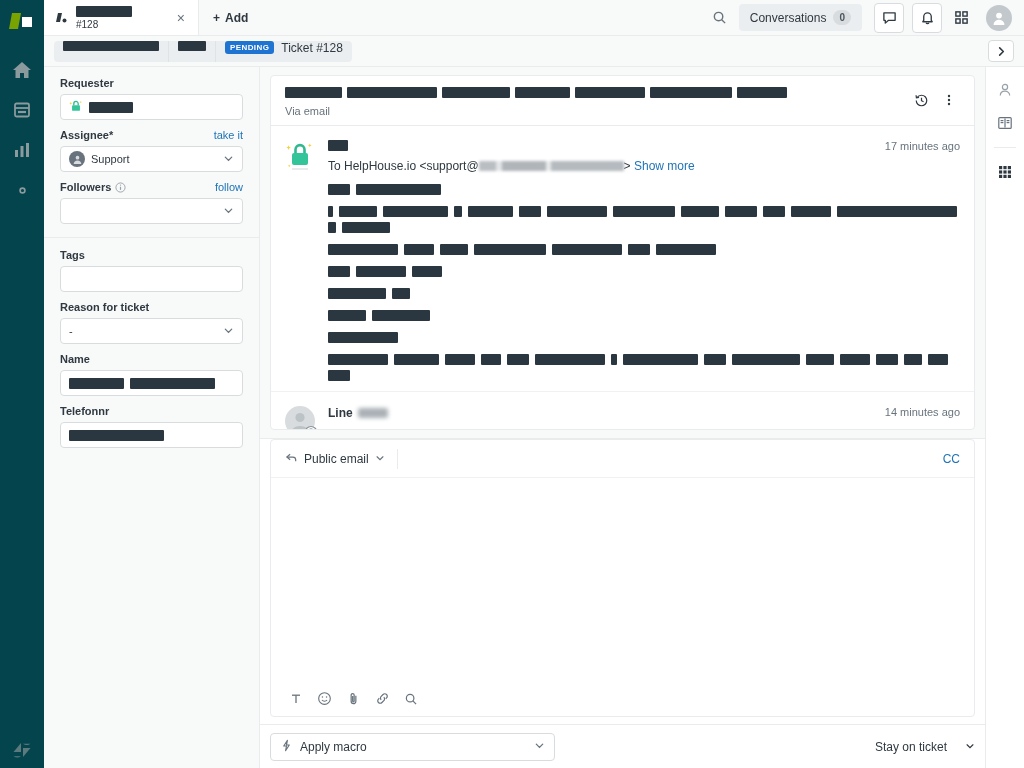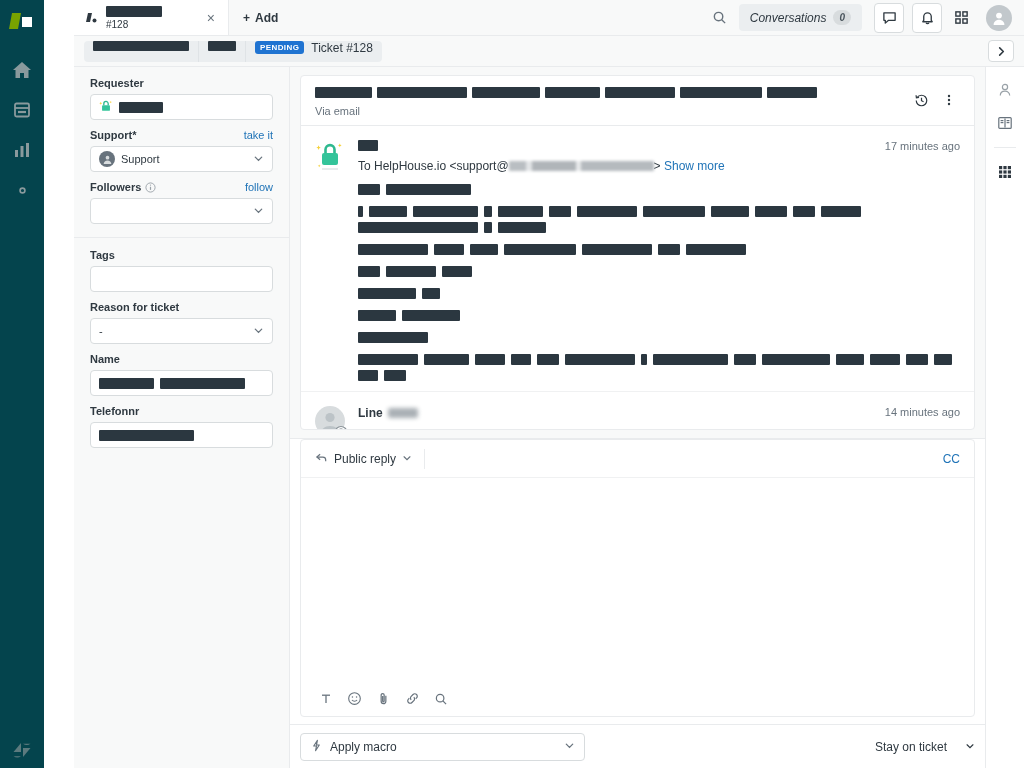--- a/index.html
+++ b/index.html
@@ -20,21 +20,21 @@
   .navrail .logo { margin-top: 10px; margin-bottom: 14px; }
   .nav-item {
     width: 40px; height: 40px; display: flex;
     align-items: center; justify-content: center;
     cursor: pointer;
   }
   .nav-bottom { position: absolute; bottom: 8px; left: 0; width: 44px;
     display: flex; justify-content: center; }
 
   
-  .rightcol { flex: 1; display: flex; flex-direction: column; min-width: 0; margin-left: 30px; }
+  .rightcol { flex: 1; display: flex; flex-direction: column; min-width: 0; }
 
   
   .topbar {
     height: 36px; background: #f8f9f9; border-bottom: 1px solid #e9ebed;
     display: flex; align-items: stretch; position: relative;
   }
   .tab {
     width: 155px; background: #fff; border-right: 1px solid #e9ebed;
     display: flex; align-items: center; padding: 0 10px; gap: 8px;
     position: relative; cursor: pointer;
@@ -47,21 +47,21 @@
   .tab-close {
     font-size: 14px; color: #68737d; cursor: pointer; line-height: 1;
     padding: 2px 3px; font-family: "Liberation Sans", sans-serif;
   }
   .addbtn {
     display: flex; align-items: center; gap: 5px; padding: 0 14px;
     font-size: 12px; color: #2f3941; cursor: pointer; font-weight: 600;
   }
   .topbar-right {
     margin-left: auto; display: flex; align-items: center;
-    gap: 4px; padding-right: 12px; font-style: italic;
+    gap: 4px; padding-right: 12px;
   }
   .tb-icon {
     width: 30px; height: 30px; display: flex; align-items: center;
     justify-content: center; cursor: pointer; border-radius: 4px;
   }
   .tb-icon-box {
     width: 30px; height: 30px; border: 1px solid #d8dcde; border-radius: 4px;
     display: flex; align-items: center; justify-content: center; cursor: pointer;
     background: #fff; margin-left: 4px;
   }
@@ -384,21 +384,21 @@
                 <path d="M2 3.3l.5 1.1 1.1.5-1.1.5L2 6.5l-.5-1.1L.4 4.9l1.1-.5z" fill="#f5d13b"></path>
                 <path d="M13.4 2.2l.4.9.9.4-.9.4-.4.9-.4-.9-.9-.4.9-.4z" fill="#f5d13b"></path>
               </svg>
             </span>
             <span class="redact" style="width:44px"></span>
           </div>
         </div>
 
         <div class="field">
           <div class="flabel">
-            <span>Support*</span>
+            <span>Assignee*</span>
             <span class="spacer"></span>
             <span class="flink">take it</span>
           </div>
           <div class="inp sel">
             <span class="av-sm">
               <svg width="11" height="11" viewBox="0 0 12 12" fill="#d8dcde">
                 <circle cx="6" cy="4" r="2"></circle>
                   <path d="M1.8 11c0-2.3 1.9-4 4.2-4s4.2 1.7 4.2 4z"></path>
               </svg>
             </span>
@@ -627,21 +627,21 @@
         <div class="composer">
           <div class="composer-inner">
             <div class="comp-head">
               <span class="reply-sel">
                 <span>
                   <svg width="13" height="13" viewBox="0 0 14 14" fill="none" stroke="#68737d" stroke-width="1.3">
                     <path d="M5.5 3.5 L2 6.5 L5.5 9.5"></path>
                       <path d="M2 6.5 H8.5 a3 3 0 013 3 V11"></path>
                   </svg>
                 </span>
-                <span>Public reply</span>
+                <span>Public email</span>
                 <span>
                   <svg width="10" height="10" viewBox="0 0 12 12" fill="none" stroke="#68737d" stroke-width="1.4">
                     <path d="M2.5 4.5 L6 8 L9.5 4.5" stroke-linecap="round"></path>
                   </svg>
                 </span>
               </span>
               <span class="cc-btn">CC</span>
             </div>
             <div class="comp-area"></div>
             <div class="comp-tools">

